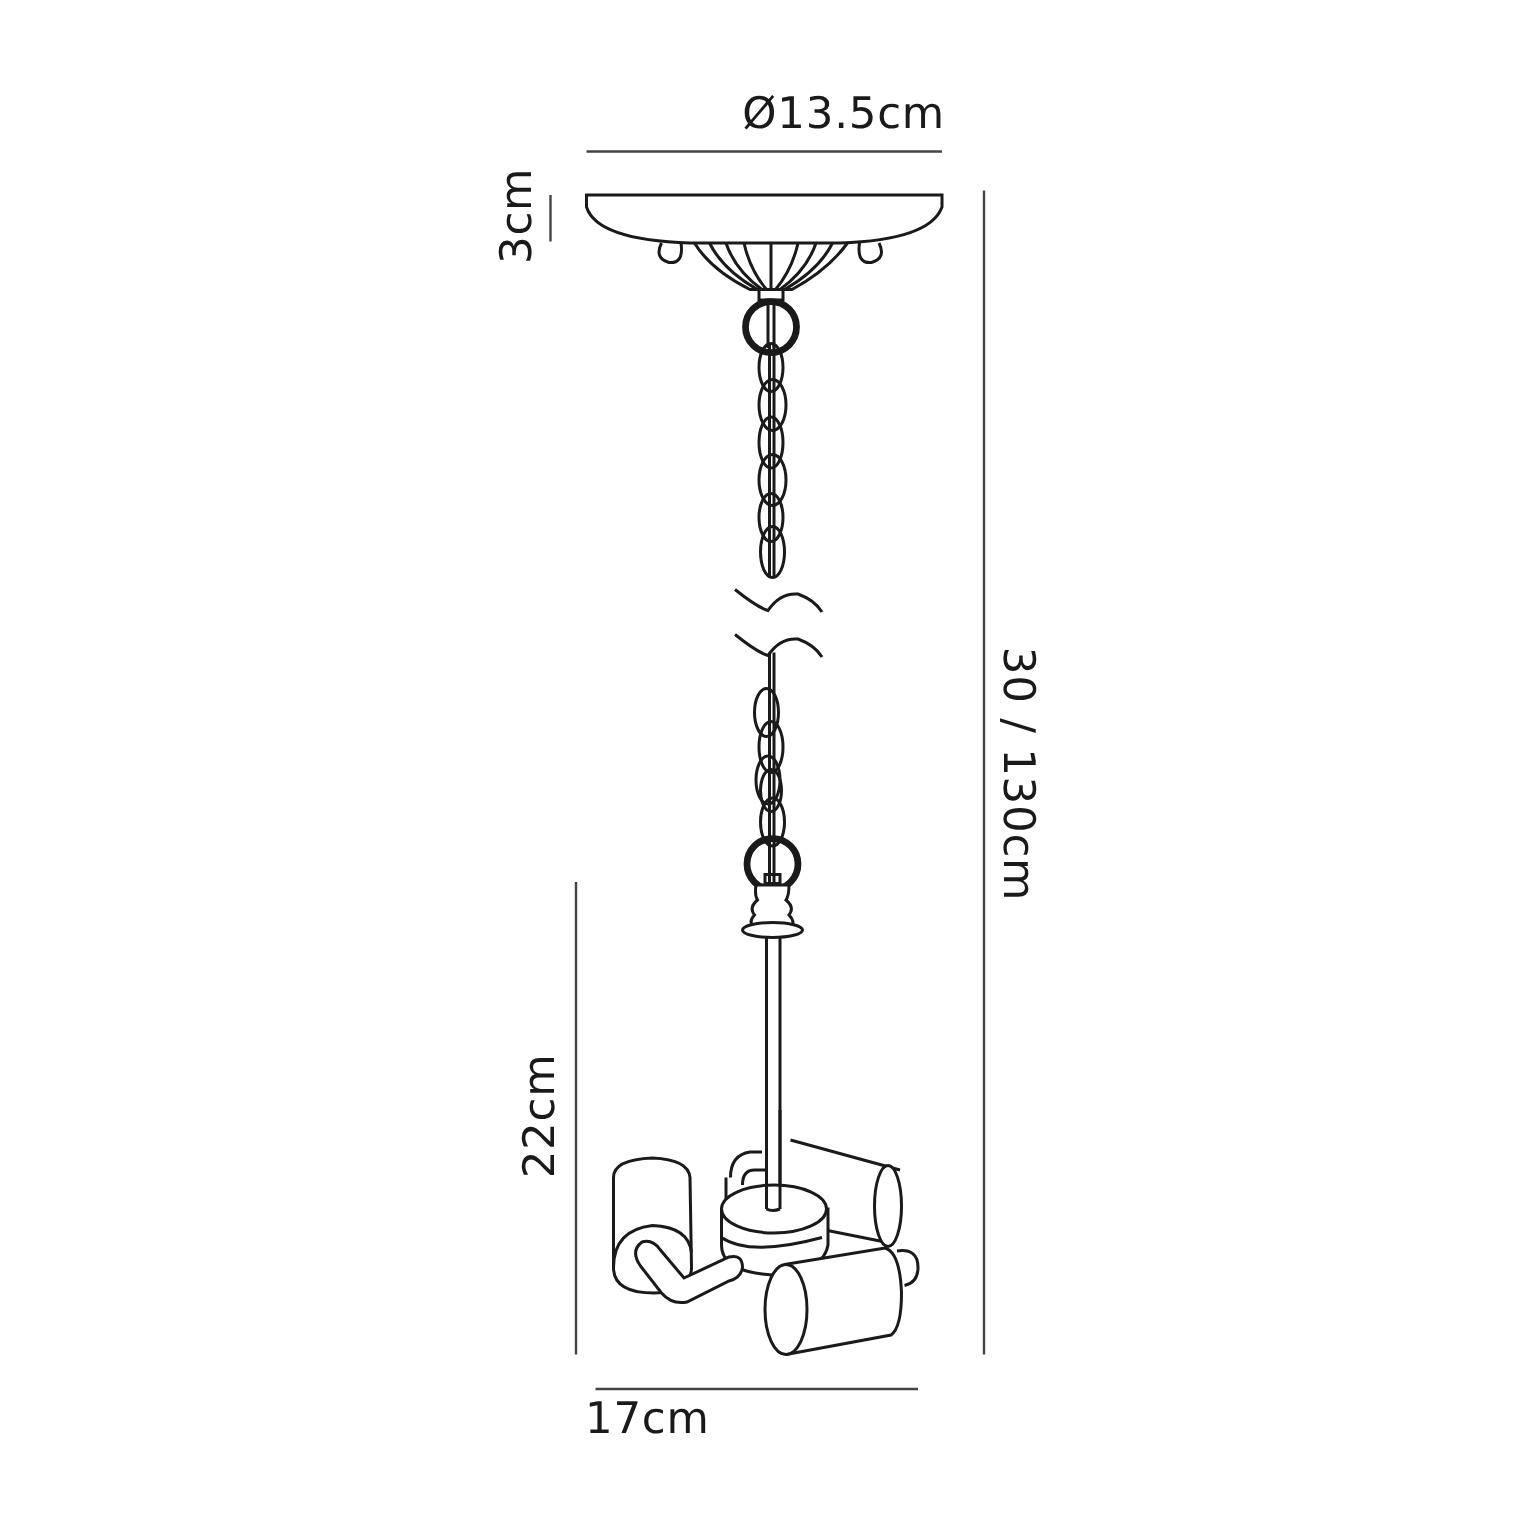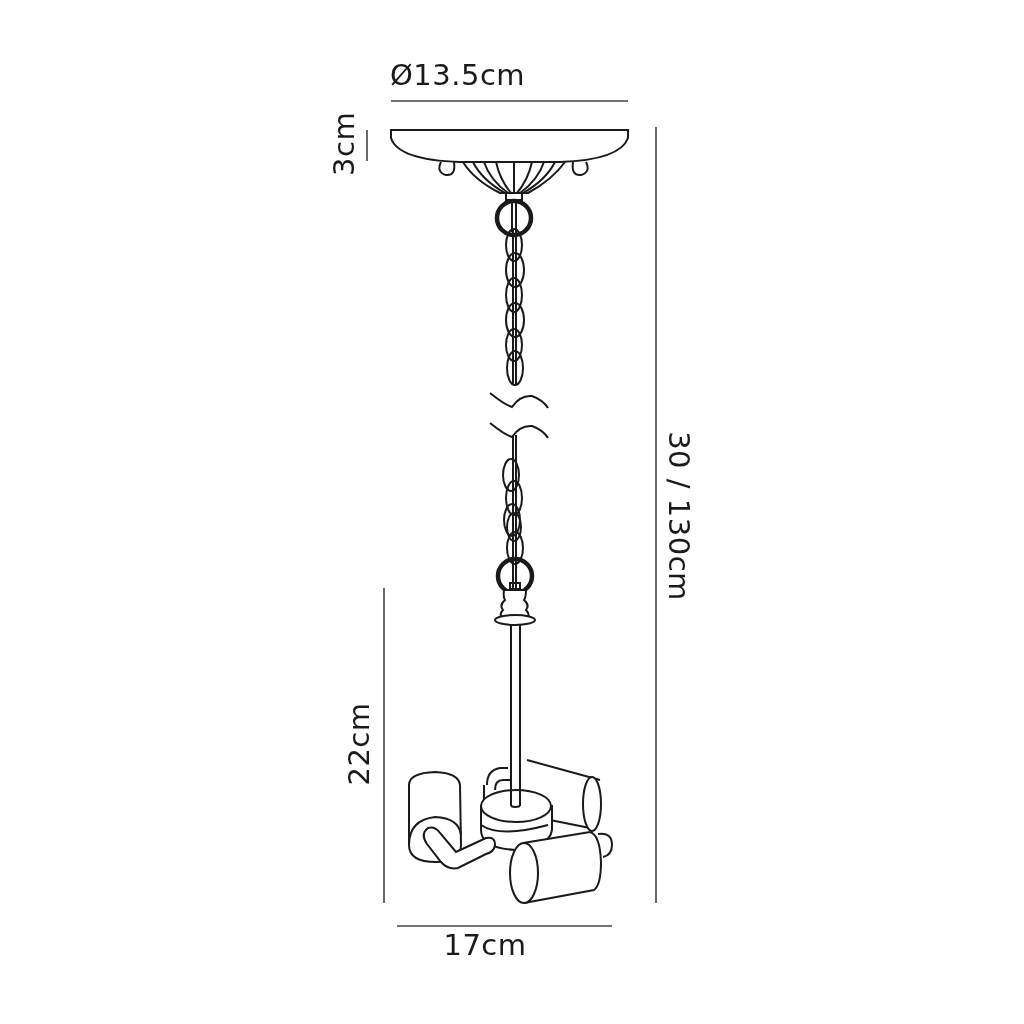--- a/index.html
+++ b/index.html
@@ -1,20 +1,20 @@
 <!DOCTYPE html>
 <html><head>
   <meta charset="utf-8">
   <style>
     html, body { margin: 0; padding: 0; background: #ffffff; }
     body { width: 1024px; height: 1024px; position: relative; overflow: hidden; font-family: "DejaVu Sans", sans-serif; }
     .drawing { position: absolute; left: 0; top: 0; width: 1024px; height: 1024px; }
     .label { position: absolute; color: #1a1a1a; font-size: 29px; letter-spacing: 0.5px; white-space: nowrap; }
-    .label-top { left: 390px; top: 58px; width: 240px; text-align: left; }
-    .label-bottom { left: 378px; top: 928px; width: 214px; text-align: center; }
+    .label-top { left: 390px; top: 58px; width: 240px; text-align: right; }
+    .label-bottom { left: 390px; top: 928px; width: 214px; text-align: left; }
     .label-rot { transform-origin: center center; }
     .label-3cm { left: 315px; top: 128px; width: 60px; height: 36px; text-align: center; transform: rotate(-90deg); }
     .label-22cm { left: 310px; top: 726px; width: 100px; height: 36px; text-align: center; transform: rotate(-90deg); }
     .label-height { left: 578px; top: 498px; width: 200px; height: 36px; text-align: center; transform: rotate(90deg); }
   </style>
 </head>
 <body>
 
 <svg class="drawing" viewBox="0 0 1024 1024" xmlns="http://www.w3.org/2000/svg">
   <g fill="none" stroke="#444444" stroke-width="1.6">

